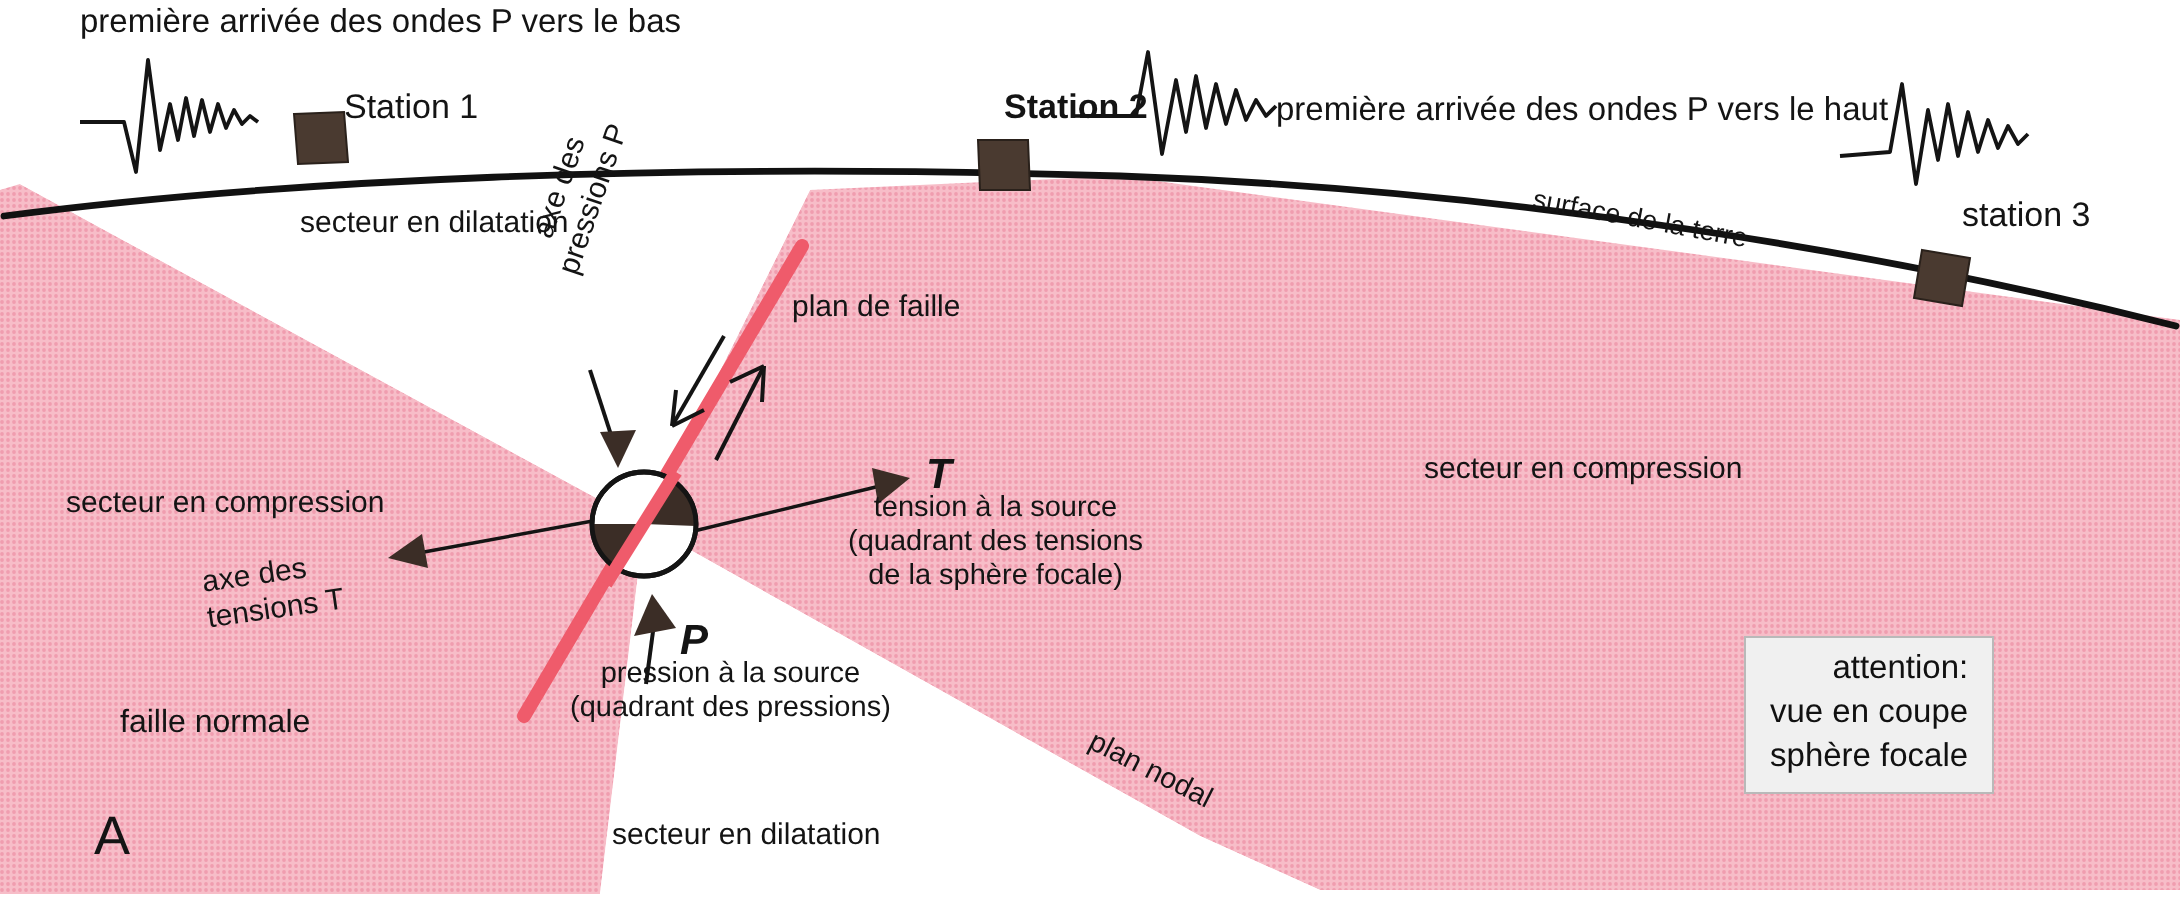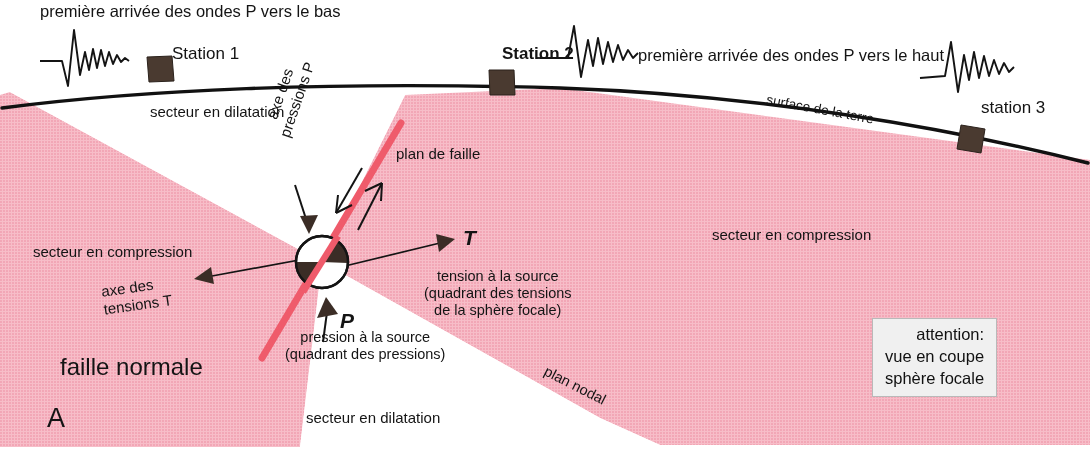--- a/index.html
+++ b/index.html
@@ -6,21 +6,21 @@
   body{font-family:"Liberation Sans",sans-serif;}
   #stage{position:relative;width:1090px;height:455px;background:#ffffff;overflow:hidden;}
   #stage svg.layer{position:absolute;left:0;top:0;width:1090px;height:455px;}
   .lbl{position:absolute;color:#141414;white-space:pre;line-height:1.18;}
   .lbl.c{text-align:center;}
   .t-head{font-size:16.5px;}
   .t-sta{font-size:17px;margin-left:44px;}
   .t-sec{font-size:15px;}
   .t-small{font-size:14.5px;}
   .t-surface{font-size:13.5px;}
-  .t-big{font-size:24px;}
+  .t-big{font-size:16px;}
   .t-A{font-size:27px;}
   .t-axis{font-size:15px;}
   .t-PT{font-size:21px;font-weight:bold;font-style:italic;}
   #attention-box{position:absolute;background:#f0f0f0;border:1px solid #b9b9b9;
     font-size:16.5px;text-align:right;line-height:1.32;padding:5px 12px 7px 12px;color:#111;}
 </style>
 </head>
 <body>
 
 <div id="stage">
@@ -143,21 +143,21 @@
   <div class="lbl t-axis c" style="left:259px; top:128px; transform:rotate(-71deg); transform-origin:left top;">axe des
 pressions P</div>
 
   <div class="lbl t-axis" style="left:100px; top:283px; transform:rotate(-8deg); transform-origin:left top;">axe des
 tensions T</div>
 
   <div class="lbl t-PT" style="left:463px; top:226px;">T</div>
 
   <div class="lbl t-PT" style="left:340px; top:309px;">P</div>
 
-  <div class="lbl t-small c" style="left:424px; top:268px;">tension à la source
+  <div class="lbl t-small c" style="left:424px; top:246px;">tension à la source
 (quadrant des tensions
 de la sphère focale)</div>
 
   <div class="lbl t-small c" style="left:285px; top:329px;">pression à la source
 (quadrant des pressions)</div>
 
   <div class="lbl t-big" style="left:60px; top:353px;">faille normale</div>
 
   <div class="lbl t-A" style="left:47px; top:403px;">A</div>
 

